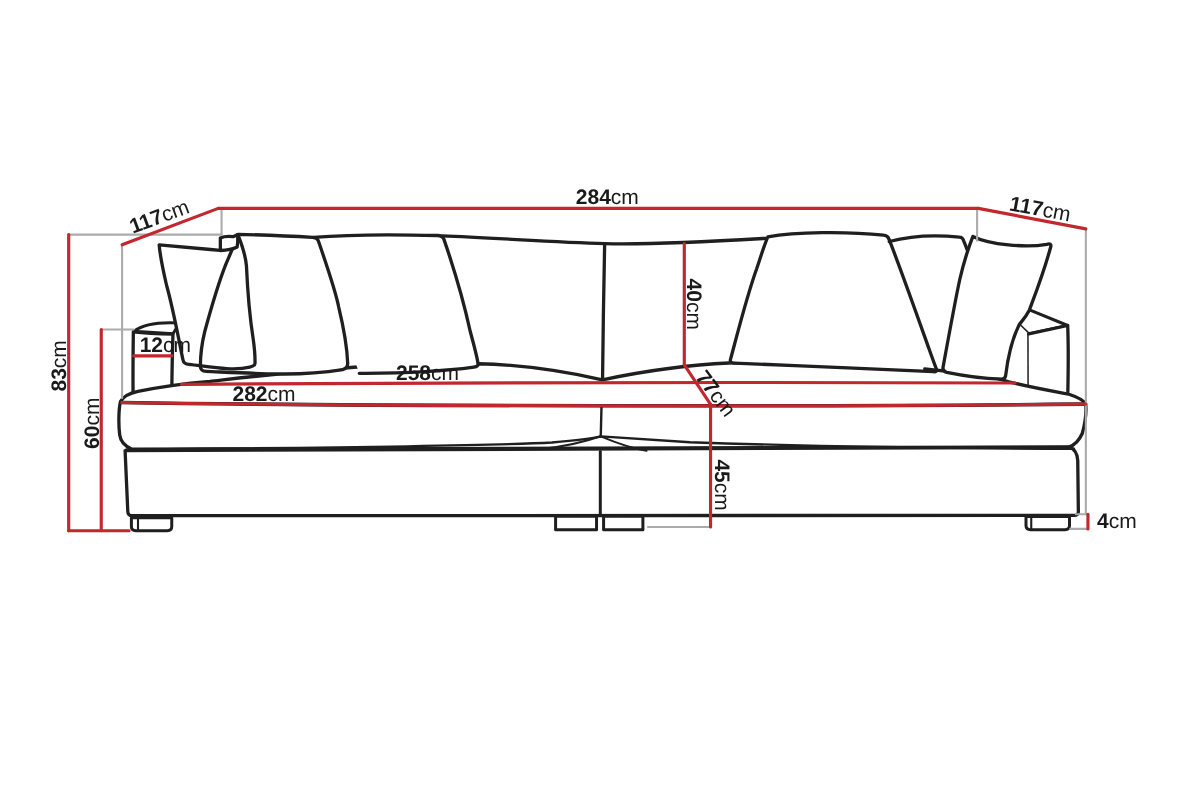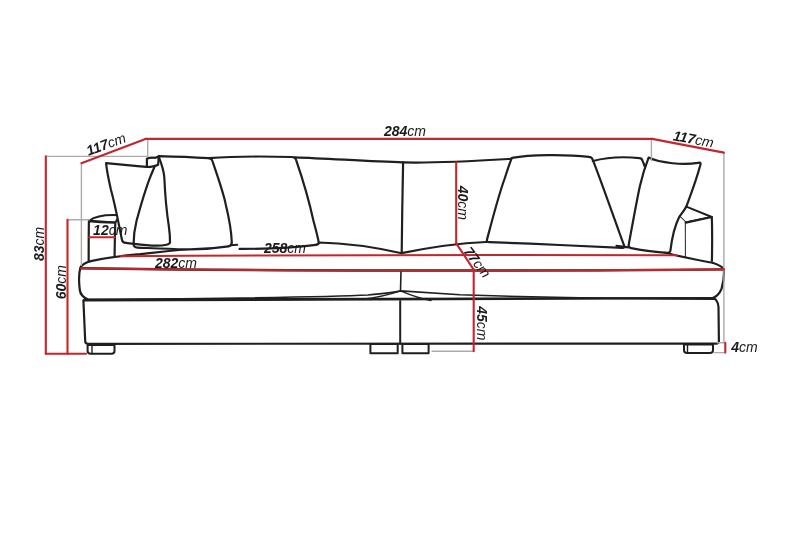--- a/index.html
+++ b/index.html
@@ -1,16 +1,16 @@
 <!DOCTYPE html>
 <html><head>
 <meta charset="utf-8">
 <style>
   html,body{margin:0;padding:0;background:#ffffff;}
-  .wrap{width:800px;height:397px;position:relative;background:#ffffff;overflow:hidden;font-style:italic;}
+  .wrap{width:800px;height:397px;position:relative;background:#ffffff;overflow:hidden;}
   svg{display:block;}
   text{font-family:"Liberation Sans",sans-serif;fill:#1a1a1a;}
   .b{font-weight:bold;}
 </style>
 </head>
 <body>
 
 <div class="wrap">
 <svg width="800" height="533" viewBox="0 0 800 533">
 <g fill="none" stroke-linecap="round" stroke-linejoin="round">

